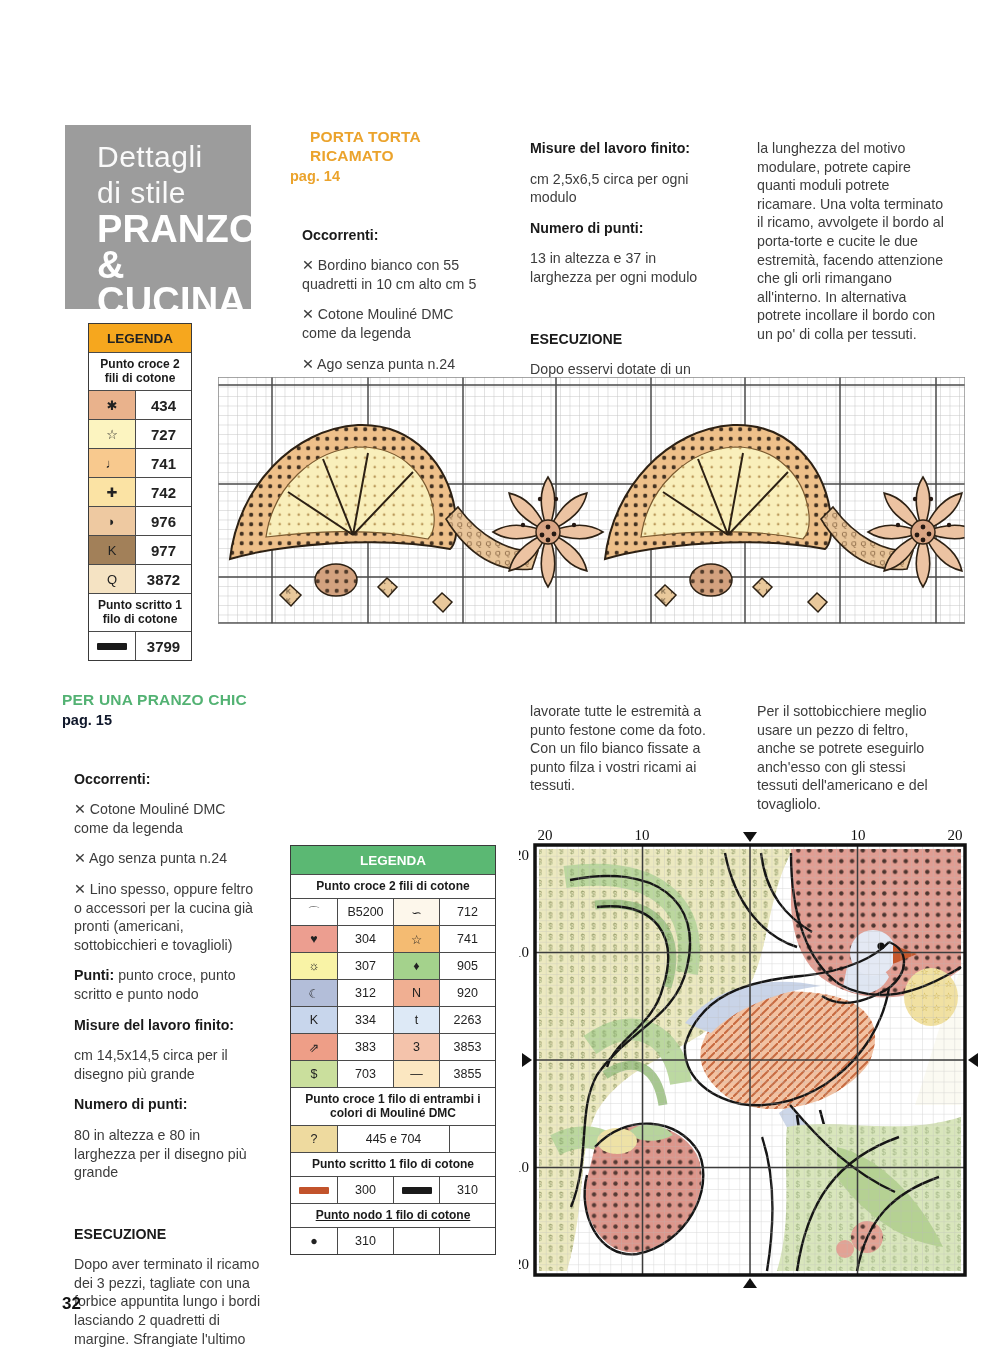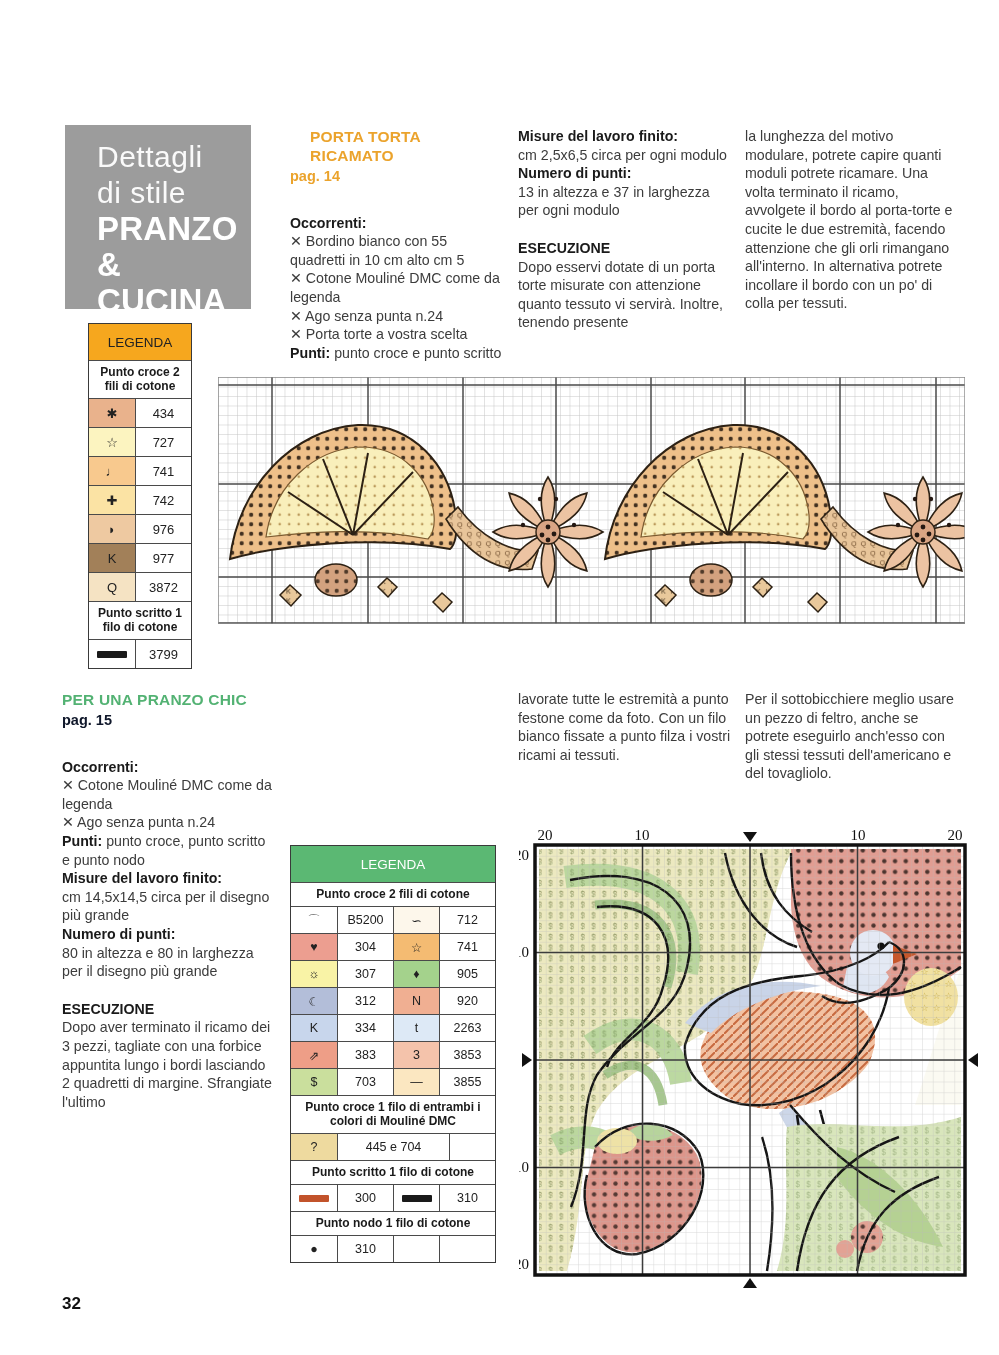--- a/index.html
+++ b/index.html
@@ -4,51 +4,51 @@
 <style>
   html,body{margin:0;padding:0;background:#e8e8e8;}
   .page{position:relative;width:999px;height:1355px;background:#ffffff;overflow:hidden;
         font-family:"Liberation Sans",sans-serif;color:#3c3c3c;}
   .abs{position:absolute;}
 
   
   .title-box{left:65px;top:125px;width:186px;height:184px;background:#9c9c9c;
              padding:14px 0 0 16px;box-sizing:border-box;}
   .title-light{font-size:30px;line-height:36px;color:#fafafa;font-weight:400;letter-spacing:.5px;}
-  .title-bold{font-size:33px;line-height:36px;color:#ffffff;font-weight:700;letter-spacing:.2px;}
+  .title-bold{font-size:38px;line-height:36px;color:#ffffff;font-weight:700;letter-spacing:.2px;}
 
   
   .legend{box-sizing:border-box;border:1.5px solid #3a3a3a;background:#fff;font-size:13px;}
-  .lg-header{height:36px;display:flex;align-items:center;justify-content:center;
-             font-weight:400;font-size:13.5px;color:#222;}
+  .lg-header{height:28px;display:flex;align-items:center;justify-content:center;
+             font-weight:700;font-size:13.5px;color:#222;}
   .lg-header.white{color:#fff;}
   .lg-section{min-height:38px;display:flex;align-items:center;justify-content:center;text-align:center;
               font-weight:700;font-size:12px;line-height:1.15;color:#1a1a1a;border-top:1px solid #4a4a4a;
               padding:2px 3px;box-sizing:border-box;}
   .lg-row{display:flex;height:28px;border-top:1px solid #4a4a4a;}
   .lg-sym{width:46px;display:flex;align-items:center;justify-content:center;font-size:13px;color:#222;box-sizing:border-box;}
   .lg-code{flex:1;display:flex;align-items:center;justify-content:center;border-left:1px solid #4a4a4a;
-           font-size:13px;color:#222;box-sizing:border-box;}
+           font-size:15px;color:#222;box-sizing:border-box;font-weight:bold;}
   .lg2-row{display:grid;grid-template-columns:46px 56px 46px 1fr;height:26px;border-top:1px solid #4a4a4a;}
   .lg2-row>div{display:flex;align-items:center;justify-content:center;font-size:12.5px;color:#222;box-sizing:border-box;}
   .lg2-row>div:nth-child(2),.lg2-row>div:nth-child(3),.lg2-row>div:nth-child(4){border-left:1px solid #4a4a4a;}
   .lg2-span{display:grid;grid-template-columns:46px 112px 1fr;height:26px;border-top:1px solid #4a4a4a;}
   .lg2-span>div{display:flex;align-items:center;justify-content:center;font-size:12.5px;color:#222;box-sizing:border-box;}
   .lg2-span>div:nth-child(2),.lg2-span>div:nth-child(3){border-left:1px solid #4a4a4a;}
   .bar{display:inline-block;width:30px;height:7px;border-radius:1px;}
   .dot{font-size:12px;}
 
   
   .col{width:213px;font-size:14.2px;line-height:18.6px;}
   .art-title{font-weight:700;font-size:15.5px;letter-spacing:.2px;line-height:19px;}
   .pag{font-weight:700;font-size:14.5px;margin-top:2px;}
   .b{font-weight:700;color:#1a1a1a;}
   .gap{height:19px;}
   .gap-s{height:9px;}
-  p.t{margin:0;}
+  p.t{margin:12px;}
 
   .page-num{font-weight:700;font-size:17px;color:#111;}
 
   svg text.axis{font-family:"Liberation Serif",serif;font-size:15px;fill:#111;}
 </style>
 </head>
 <body>
 
 <div class="page">
 
@@ -200,20 +200,21 @@
   </div>
 
   <div class="abs col" style="left:62px;top:690px;">
     <div class="art-title" style="color: rgb(83, 178, 115);">PER UNA PRANZO CHIC</div>
     <div class="pag" style="color: #0f172a;">pag. 15</div>
     <div class="gap"></div>
       <div class="gap-s"></div>
     <p class="t b">Occorrenti:</p>
     <p class="t">✕ Cotone Mouliné DMC come da legenda</p>
     <p class="t">✕ Ago senza punta n.24</p>
+    <p class="t">✕ Lino spesso, oppure feltro o accessori per la cucina già pronti (americani, sottobicchieri e tovaglioli)</p>
     <p class="t"><span class="b">Punti:</span><span> punto croce, punto scritto e punto nodo</span></p>
     <p class="t b">Misure del lavoro finito:</p>
     <p class="t">cm 14,5x14,5 circa per il disegno più grande</p>
     <p class="t b">Numero di punti:</p>
     <p class="t">80 in altezza e 80 in larghezza per il disegno più grande</p>
     <div class="gap"></div>
     <p class="t b">ESECUZIONE</p>
     <p class="t">Dopo aver terminato il ricamo dei 3 pezzi, tagliate con una forbice appuntita lungo i bordi lasciando 2 quadretti di margine. Sfrangiate l'ultimo</p>
   </div>
 
@@ -285,21 +286,21 @@
       <div>
           <span class="bar" style="background-color: rgb(194, 83, 43);"></span>
         </div>
       <div>300</div>
       <div>
           <span class="bar" style="background-color: rgb(26, 26, 26);"></span>
         </div>
       <div>310</div>
     </div>
 
-    <div class="lg-section" style="min-height:24px;">Punto nodo 1 filo di cotone</div>
+    <div class="lg-section" style="min-height:24px;text-decoration:underline;">Punto nodo 1 filo di cotone</div>
     <div class="lg2-row">
       <div class="dot">●</div>
       <div>310</div>
       <div></div>
       <div></div>
     </div>
   </div>
 
   <div class="abs" style="left:519px;top:829px;">
     <svg width="462" height="462" viewBox="-16 -16 462 462">

